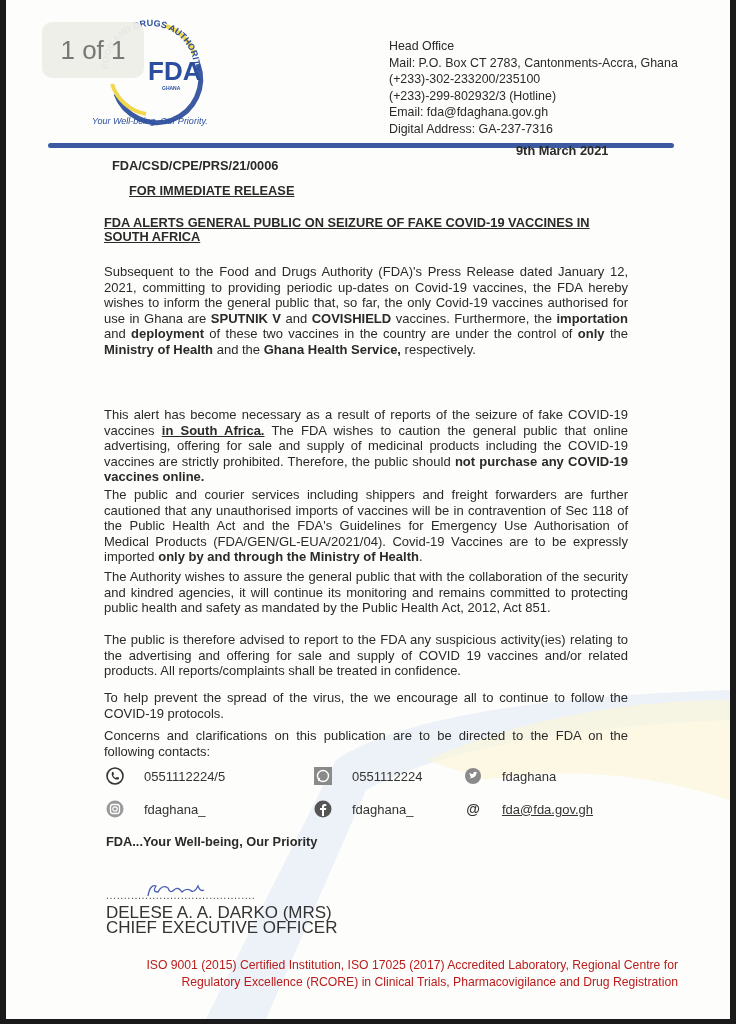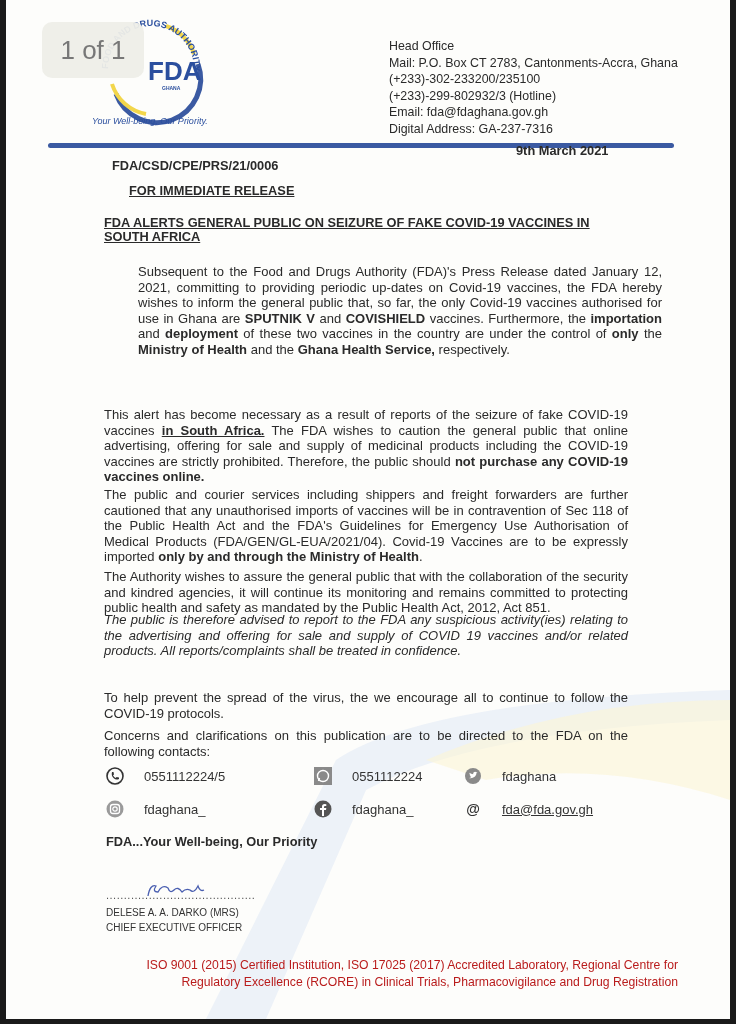--- a/index.html
+++ b/index.html
@@ -32,41 +32,41 @@
   .header-rule {
     position:absolute; left:42px; top:143px; width:626px; height:5px;
     background:#3b5aa2; border-radius:3px;
   }
   .doc { position:absolute; left:98px; width:524px; font-size:13px; line-height:15.5px; }
   .ref { position:absolute; left:98px; top:158px; font-size:12.8px; font-weight:bold;padding-left:8px; }
   .date { position:absolute; left:510px; top:143px; font-size:12.8px; font-weight:bold; }
   .release { position:absolute; left:98px; top:183px; font-size:12.8px; font-weight:bold; text-decoration:underline;padding-left:25px; }
   .title { position:absolute; left:98px; top:216px; width:530px; font-size:12.8px; font-weight:bold; text-decoration:underline; line-height:13.5px; }
   .para { text-align:justify; text-align-last:left; }
-  .p1 { top:264px;margin-left:34px; }
+  .p1 { top:264px; }
   .p2 { top:407px; }
   .p3 { top:487px; }
   .p4 { top:569px; }
-  .p5 { top:612px;font-style:italic; }
+  .p5 { top:632px; }
   .p6 { top:690px; }
   .p7 { top:728px; }
   .contacts { position:absolute; left:100px; top:763px; width:540px; height:70px; }
   .contact { position:absolute; display:flex; align-items:center; font-size:13px; color:#333; }
   .contact .ic { width:18px; height:18px; margin-right:20px; display:inline-flex; align-items:center; justify-content:center; }
   .c-phone { left:0; top:4px; }
   .c-whatsapp { left:208px; top:4px; }
   .c-twitter { left:358px; top:4px; }
   .c-instagram { left:0; top:37px; }
   .c-facebook { left:208px; top:37px; }
   .c-email { left:358px; top:37px; }
   .c-email .val { text-decoration:underline; }
   .slogan { position:absolute; left:100px; top:834px; font-size:12.8px; font-weight:bold; }
   .signature { position:absolute; left:138px; top:878px; width:80px; height:24px; }
   .sig-dots { position:absolute; left:100px; top:889px; font-size:11px; letter-spacing:0.5px; color:#555; }
-  .signer { position:absolute; left:100px; top:905px; font-size:10px; line-height:15px; color:#333; }
+  .signer { position:absolute; left:100px; top:905px; font-size:17px; line-height:15px; color:#333; }
   .footer {
     position:absolute; left:60px; top:957px; width:612px; text-align:right;
     font-size:12.2px; line-height:17px; color:#b91c1c;
   }
 </style>
 </head>
 <body>
 
 <div class="page">
 

